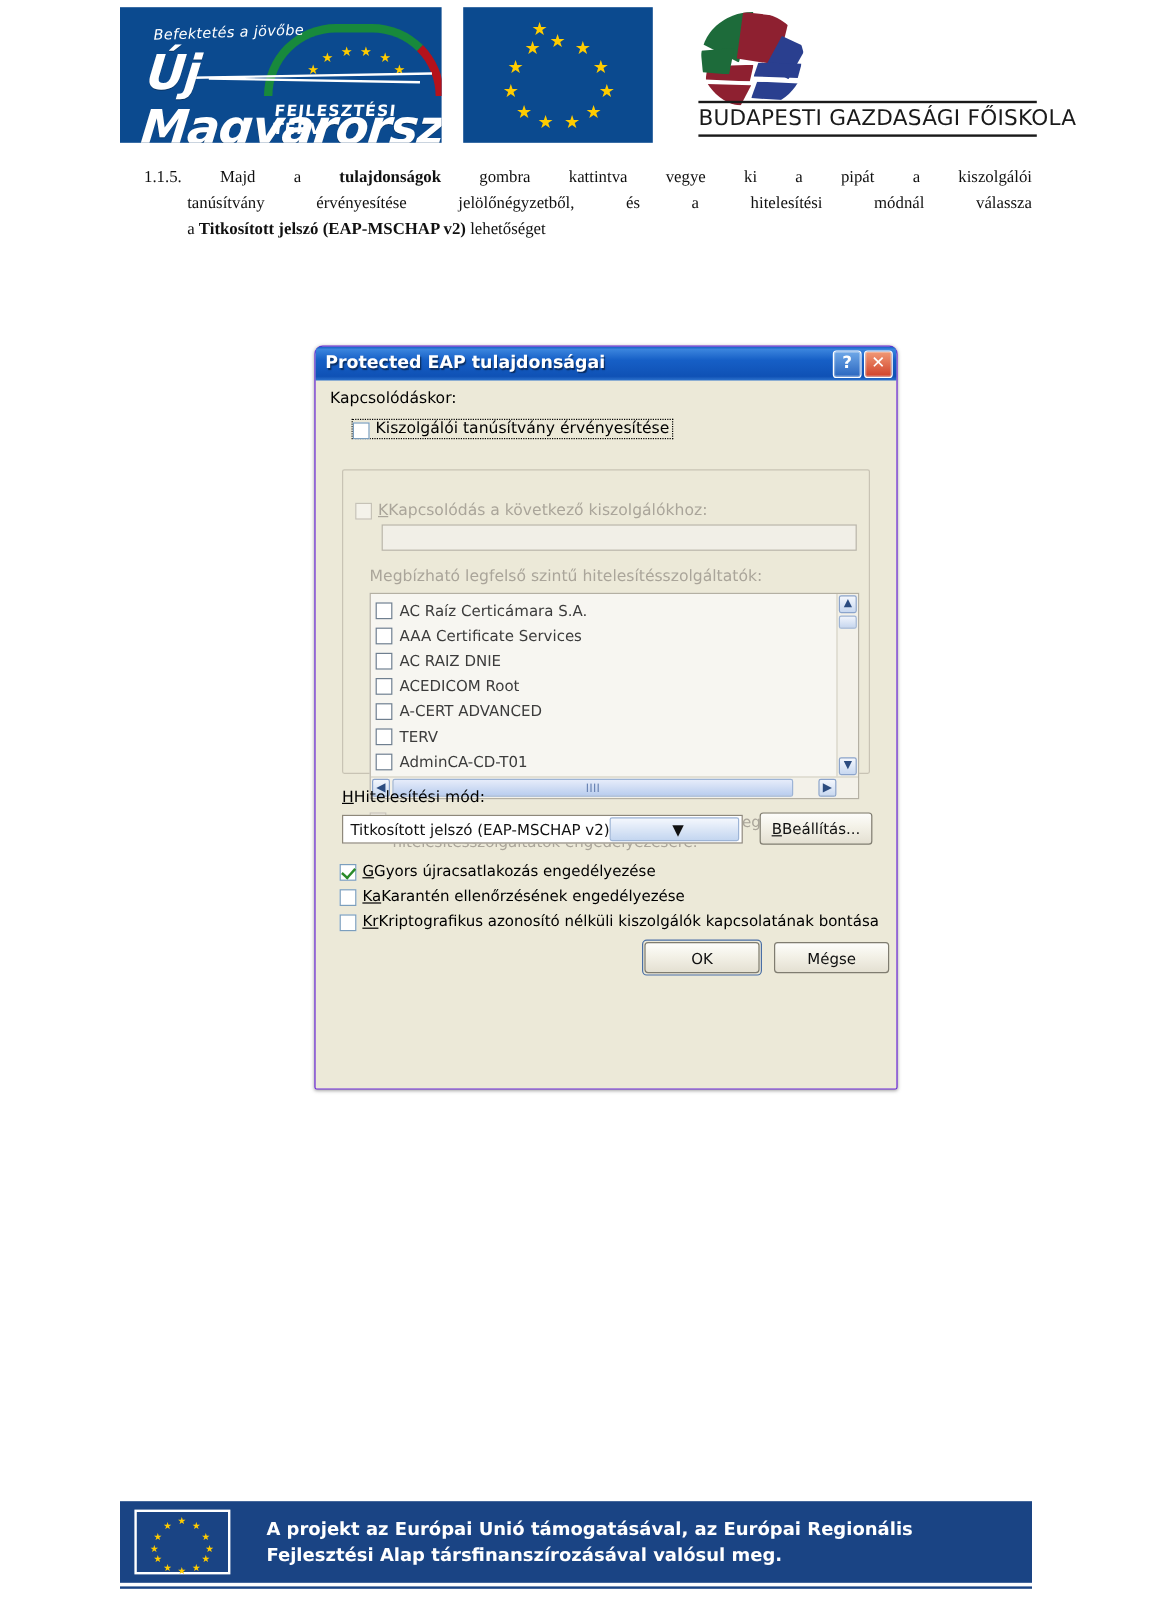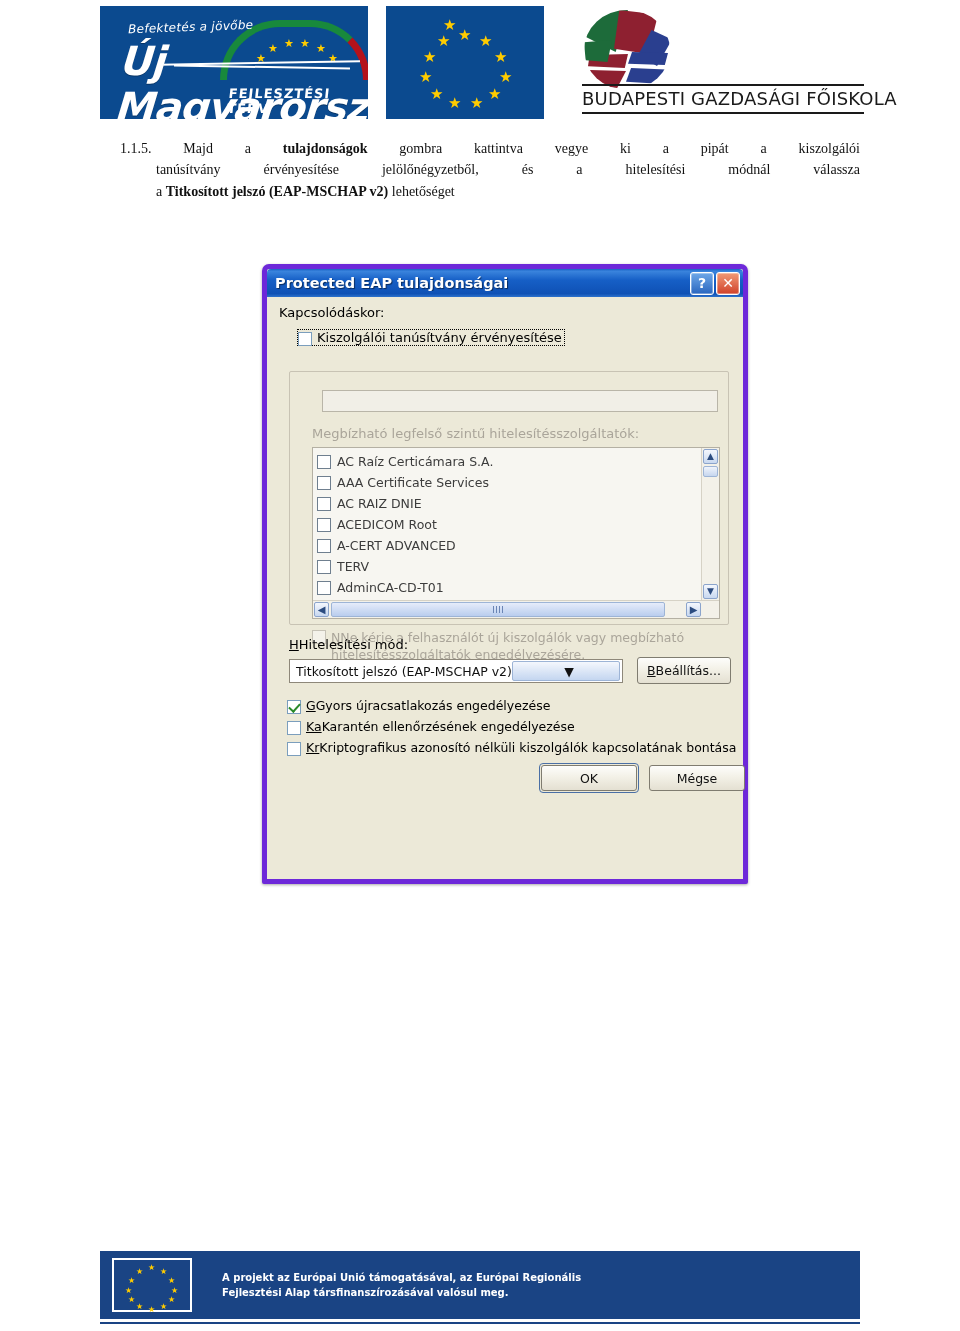--- a/index.html
+++ b/index.html
@@ -97,23 +97,23 @@
     line-height:1.52;text-align:justify;
   }
   .instr .num{font-weight:normal;}
   .instr b{font-weight:bold;}
   .instr .l1{display:block;text-align:justify;text-align-last:justify;}
   .instr .l2{display:block;margin-left:36px;text-align:justify;text-align-last:justify;}
   .instr .l3{display:block;margin-left:36px;}
 
   
   .dlg{
-    position:absolute;left:262px;top:264px;width:486px;height:620px;
+    position:absolute;left:262px;top:288px;width:486px;height:620px;
     background:#ece9d8;
-    border:5px solid #6d28d9;
+    border:1px solid #6d28d9;
     border-radius:7px 7px 2px 2px;
     box-sizing:border-box;
     font-family:"DejaVu Sans",sans-serif;
     box-shadow:0 1px 3px rgba(0,0,0,.35);
   }
   .dlg-titlebar{
     height:28px;
     background:linear-gradient(to bottom,#1861c4 0%,#3a84dd 8%,#165fc6 40%,#0f51b5 88%,#2d72cc 100%);
     border-radius:4px 4px 0 0;
     display:flex;align-items:center;
@@ -264,21 +264,21 @@
     position:absolute;left:100px;top:1251px;width:760px;height:68px;
     background:#1a4484;display:flex;align-items:center;
   }
   .footer-flag{
     width:80px;height:54px;margin-left:12px;background:#1a4484;
     border:2px solid #ffffff;position:relative;flex:0 0 auto;box-sizing:border-box;
   }
   .footer-flag i{position:absolute;color:#ffcc00;font-size:8px;font-style:normal;line-height:1;}
   .footer-text{
     margin-left:30px;color:#ffffff;
-    font-family:"DejaVu Sans",sans-serif;font-weight:bold;font-size:10px;line-height:1.5;
+    font-family:"DejaVu Sans",sans-serif;font-weight:bold;font-size:15px;line-height:1.5;
   }
   .footer-rule{
     position:absolute;left:100px;top:1322px;width:760px;height:2px;background:#1a4484;
   }
 </style>
 </head>
 <body>
 
 <div class="logo-bar">
 
@@ -363,20 +363,24 @@
     <div style="position:absolute;left:30px;top:32px;z-index:3;background:#ece9d8;padding-right:3px;">
       <div class="focus-rect">
         <span class="cb"></span>
         <span class="lbl">Kiszolgálói tanúsítvány érvényesítése</span>
       </div>
     </div>
 
     <div class="groupbox">
       <div class="gb-inner">
 
+        <div class="row" style="margin-top:12px;">
+          <span class="cb dim"></span>
+          <span class="lbl-dim"><span class="u">K</span><span>Kapcsolódás a következő kiszolgálókhoz:</span></span>
+        </div>
 
         <div class="txtbox"></div>
 
         <div class="lbl-dim" style="margin:14px 0 0 12px;">Megbízható legfelső szintű hitelesítésszolgáltatók:</div>
 
         <div class="listbox">
           <div class="lb-items">
             <div class="lb-row">
                 <span class="cb"></span>
                 <span class="lb-label">AC Raíz Certicámara S.A.</span>

